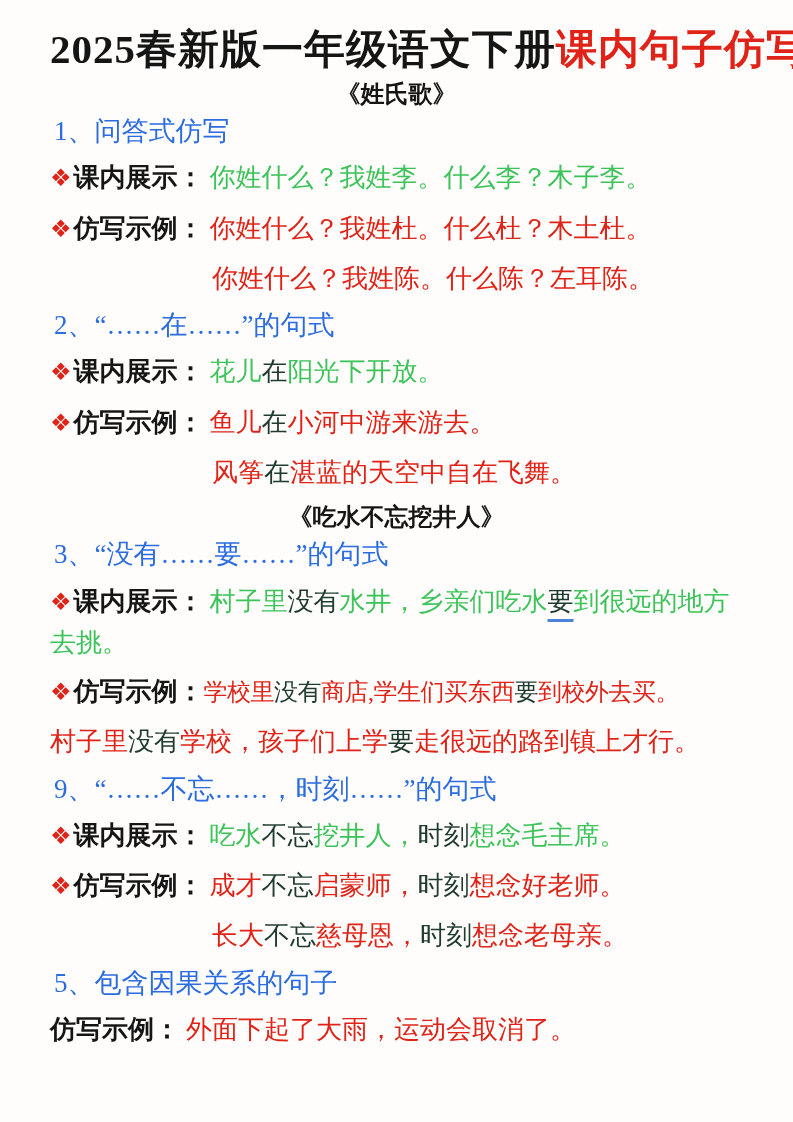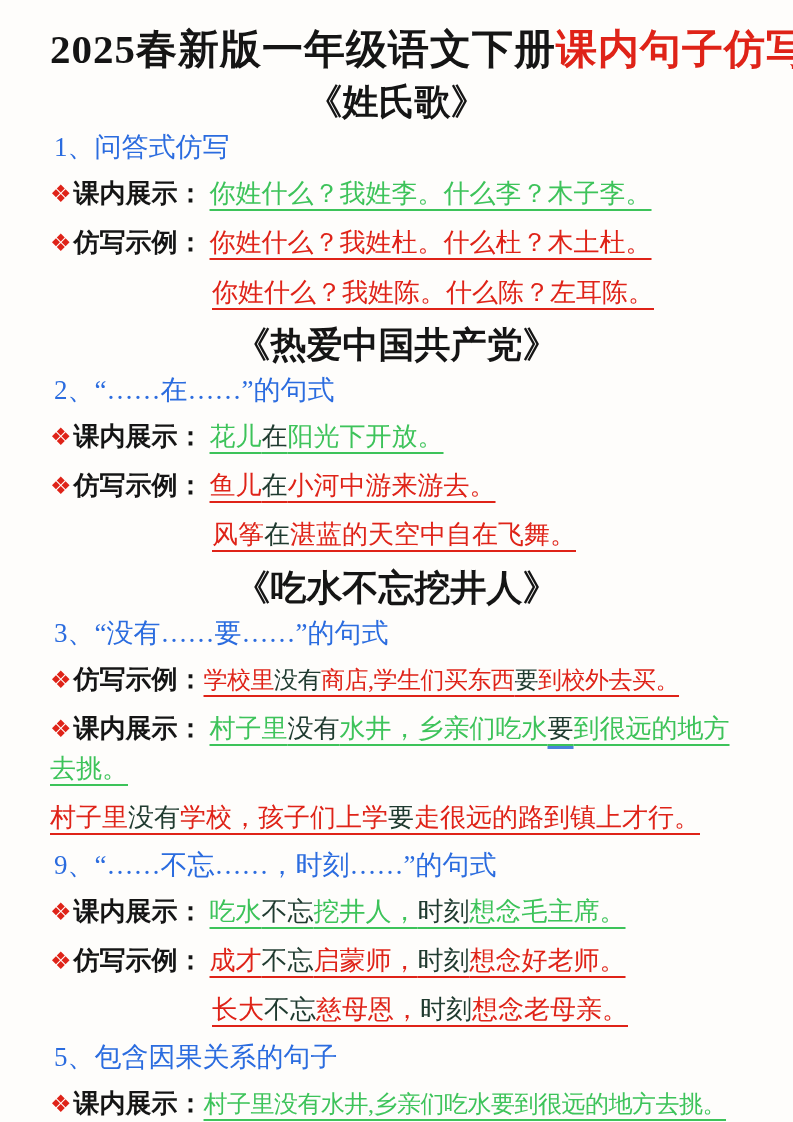--- a/index.html
+++ b/index.html
@@ -17,21 +17,21 @@
     font-size: 41px;
     font-weight: bold;
     letter-spacing: 1px;
     line-height: 1.15;
     white-space: nowrap;
     margin-bottom: 6px;
   }
   .page-title .title-red { color: var(--accent-red); }
   .subtitle {
     text-align: center;
-    font-size: 36px;
+    font-size: 24px;
     font-weight: bold;
     margin: 4px 0 4px 0;
     line-height: 1.3;
   }
   .heading {
     color: var(--blue);
     font-size: 27px;
     line-height: 1.3;
     margin: 3px 0 9px 4px;
   }
@@ -43,24 +43,24 @@
   .line.indent { padding-left: 162px; }
   .diamond {
     color: var(--accent-red);
     font-size: 24px;
     margin-right: 2px;
   }
   .label {
     font-weight: bold;
     color: var(--ink);
     margin-right: 6px;
+    font-family: Liberation Mono, monospace;
   }
   .line.tight .label { margin-right: 0; }
   .content {
-    text-decoration: underline;
     text-decoration-thickness: 2px;
     text-underline-offset: 7px;
   }
   .tone-green { color: var(--green); text-decoration-color: var(--green); }
   .tone-red   { color: var(--accent-red); text-decoration-color: var(--accent-red); }
   .seg-dark   { color: var(--dark-emphasis); }
   .seg-mark-blue {
     text-decoration: underline;
     text-decoration-color: var(--mark-blue);
     text-decoration-thickness: 3px;
@@ -74,30 +74,28 @@
 <div class="page-title">
   <span>2025春新版一年级语文下册</span><span class="title-red">课内句子仿写</span>
 </div>
 
 <div id="doc">
     <div class="subtitle">《姓氏歌》</div>
     <div class="heading">1、问答式仿写</div>
     <p class="line"><span class="diamond">❖</span><span class="label">课内展示：</span><span class="content tone-green"><span class="">你姓什么？我姓李。什么李？木子李。</span></span></p>
     <p class="line"><span class="diamond">❖</span><span class="label">仿写示例：</span><span class="content tone-red"><span class="">你姓什么？我姓杜。什么杜？木土杜。</span></span></p>
     <p class="line indent"><span class="content tone-red"><span class="">你姓什么？我姓陈。什么陈？左耳陈。</span></span></p>
-    <div class="subtitle">《热爱中国共产党》</div>
     <div class="heading">2、“……在……”的句式</div>
     <p class="line"><span class="diamond">❖</span><span class="label">课内展示：</span><span class="content tone-green"><span class="">花儿</span><span class="seg-dark">在</span><span class="">阳光下开放。</span></span></p>
     <p class="line"><span class="diamond">❖</span><span class="label">仿写示例：</span><span class="content tone-red"><span class="">鱼儿</span><span class="seg-dark">在</span><span class="">小河中游来游去。</span></span></p>
     <p class="line indent"><span class="content tone-red"><span class="">风筝</span><span class="seg-dark">在</span><span class="">湛蓝的天空中自在飞舞。</span></span></p>
     <div class="subtitle">《吃水不忘挖井人》</div>
     <div class="heading">3、“没有……要……”的句式</div>
+    <p class="line"><span class="diamond">❖</span><span class="label">课内展示：</span><span class="content tone-green"><span class="">村子里</span><span class="seg-dark">没有</span><span class="">水井，乡亲们吃水</span><span class="seg-dark seg-mark-blue">要</span><span class="">到很远的地方去挑。</span></span></p>
     <p class="line tight small"><span class="diamond">❖</span><span class="label">仿写示例：</span><span class="content tone-red"><span class="">学校里</span><span class="seg-dark">没有</span><span class="">商店,学生们买东西</span><span class="seg-dark">要</span><span class="">到校外去买。</span></span></p>
-    <p class="line"><span class="diamond">❖</span><span class="label">课内展示：</span><span class="content tone-green"><span class="">村子里</span><span class="seg-dark">没有</span><span class="">水井，乡亲们吃水</span><span class="seg-dark seg-mark-blue">要</span><span class="">到很远的地方去挑。</span></span></p>
     <p class="line"><span class="content tone-red"><span class="">村子里</span><span class="seg-dark">没有</span><span class="">学校，孩子们上学</span><span class="seg-dark">要</span><span class="">走很远的路到镇上才行。</span></span></p>
     <div class="heading">9、“……不忘……，时刻……”的句式</div>
     <p class="line"><span class="diamond">❖</span><span class="label">课内展示：</span><span class="content tone-green"><span class="">吃水</span><span class="seg-dark">不忘</span><span class="">挖井人，</span><span class="seg-dark">时刻</span><span class="">想念毛主席。</span></span></p>
     <p class="line"><span class="diamond">❖</span><span class="label">仿写示例：</span><span class="content tone-red"><span class="">成才</span><span class="seg-dark">不忘</span><span class="">启蒙师，</span><span class="seg-dark">时刻</span><span class="">想念好老师。</span></span></p>
     <p class="line indent"><span class="content tone-red"><span class="">长大</span><span class="seg-dark">不忘</span><span class="">慈母恩，</span><span class="seg-dark">时刻</span><span class="">想念老母亲。</span></span></p>
     <div class="heading">5、包含因果关系的句子</div>
-    <p class="line tight small"><span class="diamond">❖</span><span class="label">课内展示：</span><span class="content tone-green"><span class="">村子里没有水井,乡亲们吃水要到很远的地方去挑。</span></span></p>
     <p class="line"><span class="label">仿写示例：</span><span class="content tone-red"><span class="">外面下起了大雨，运动会取消了。</span></span></p>
   </div>
 
 </body></html>

